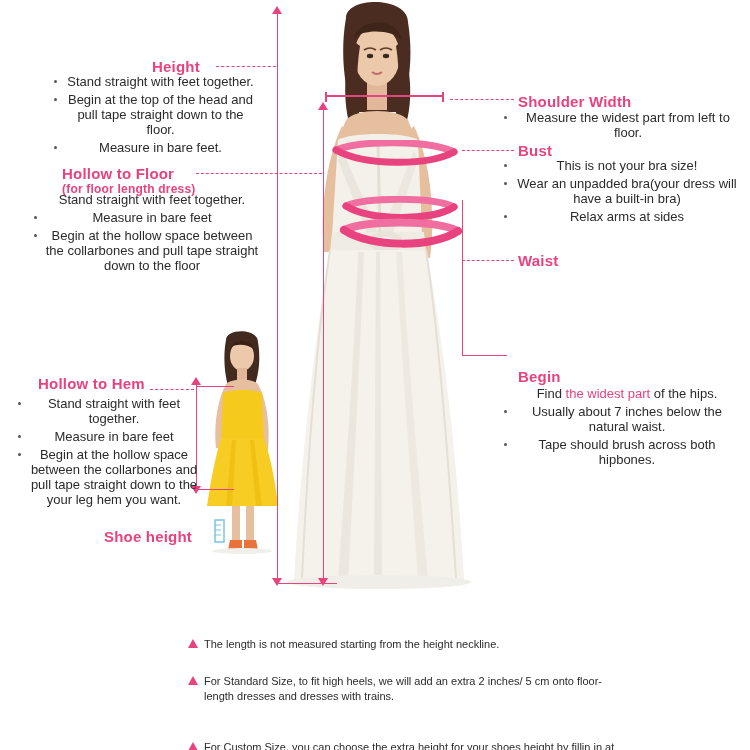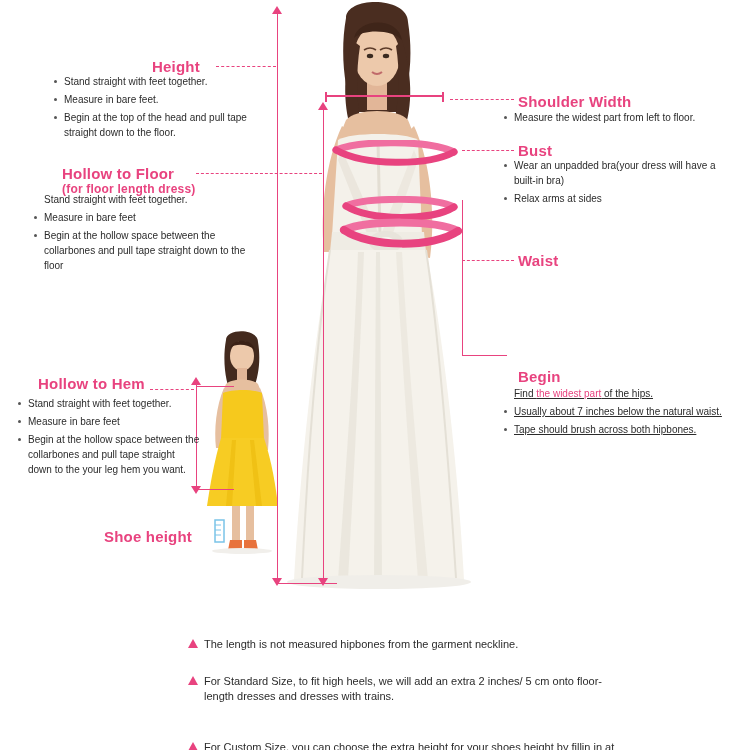--- a/index.html
+++ b/index.html
@@ -29,23 +29,24 @@
     font-size: 12px;
     font-weight: bold;
     color: #e8437f;
   }
 
   
   .bullets {
     list-style: none;
     margin: 0;
     padding: 0;
-    font-size: 10px;
+    font-size: 13px;
     color: #2b2b2b;
     line-height: 15px;
+    text-align: center;
   }
   .bullets li {
     position: relative;
     padding-left: 12px;
     margin-bottom: 3px;
   }
   .bullets li::before {
     content: "";
     position: absolute;
     left: 2px;
@@ -257,22 +258,22 @@
     <svg width="20" height="26" viewBox="0 0 20 26">
       <rect x="5" y="2" width="9" height="22" fill="none" stroke="#7ac3e8" stroke-width="1.5"></rect>
       <path d="M5 7 L11 7 M5 12 L11 12 M5 17 L11 17" stroke="#7ac3e8" stroke-width="1"></path>
     </svg>
   </div>
 
   <div class="abs heading" style="left:152px; top:58px;">Height</div>
   <div class="abs dash-h" style="left:216px; top:66px; width:60px;"></div>
   <ul class="abs bullets" style="left:52px; top:74px; width:205px;">
     <li>Stand straight with feet together.</li>
+    <li>Begin at the top of the head and pull tape straight down to the floor.</li>
     <li>Measure in bare feet.</li>
-    <li>Begin at the top of the head and pull tape straight down to the floor.</li>
   </ul>
 
   <div class="abs heading" style="left:62px; top:165px;">Hollow to Floor</div>
   <div class="abs heading small-sub" style="left:62px; top:182px;">(for floor length dress)</div>
   <div class="abs dash-h" style="left:196px; top:173px; width:126px;"></div>
   <ul class="abs bullets" style="left:32px; top:192px; width:228px;">
     <li class="nobullet">Stand straight with feet together.</li>
     <li>Measure in bare feet</li>
     <li>Begin at the hollow space between the collarbones and pull tape straight down to the floor</li>
   </ul>
@@ -289,37 +290,38 @@
 
   <div class="abs heading" style="left:518px; top:93px;">Shoulder Width</div>
   <div class="abs dash-h" style="left:450px; top:99px; width:64px;"></div>
   <ul class="abs bullets" style="left:502px; top:110px; width:240px;">
     <li>Measure the widest part from left to floor.</li>
   </ul>
 
   <div class="abs heading" style="left:518px; top:142px;">Bust</div>
   <div class="abs dash-h" style="left:462px; top:150px; width:52px;"></div>
   <ul class="abs bullets" style="left:502px; top:158px; width:238px;">
+    <li>This is not your bra size!</li>
     <li>Wear an unpadded bra(your dress will have a built-in bra)</li>
     <li>Relax arms at sides</li>
   </ul>
 
   <div class="abs heading" style="left:518px; top:252px;">Waist</div>
   <div class="abs dash-h" style="left:462px; top:260px; width:52px;"></div>
 
   <div class="abs heading" style="left:518px; top:368px;">Begin</div>
-  <ul class="abs bullets" style="left:502px; top:386px; width:238px;text-decoration:underline;">
+  <ul class="abs bullets" style="left:502px; top:386px; width:238px;">
     <li class="nobullet">Find <span class="pk">the widest part</span> of the hips.</li>
     <li>Usually about 7 inches below the natural waist.</li>
     <li>Tape should brush across both hipbones.</li>
   </ul>
 
   <div class="abs note-row" style="left:188px; top:637px; width:430px;">
     <span class="tri"></span>
-    <span class="note-text">The length is not measured hipbones from the garment neckline.</span>
+    <span class="note-text">The length is not measured starting from the height neckline.</span>
   </div>
   <div class="abs note-row" style="left:188px; top:659px; width:430px;">
     <span class="tri"></span>
     <span class="note-text">For Standard Size, to fit high heels, we will add an extra 2 inches/ 5  cm onto floor-length dresses and dresses with trains.</span>
   </div>
   <div class="abs note-row" style="left:188px; top:695px; width:432px;">
     <span class="tri"></span>
     <span class="note-text">For Custom Size, you can choose the extra height for your shoes height by fillin in at the Custom Size Box for Shoes Height.Make sure the size you measured is not short as we will not add any extral length for Custom Size.</span>
   </div>
 

